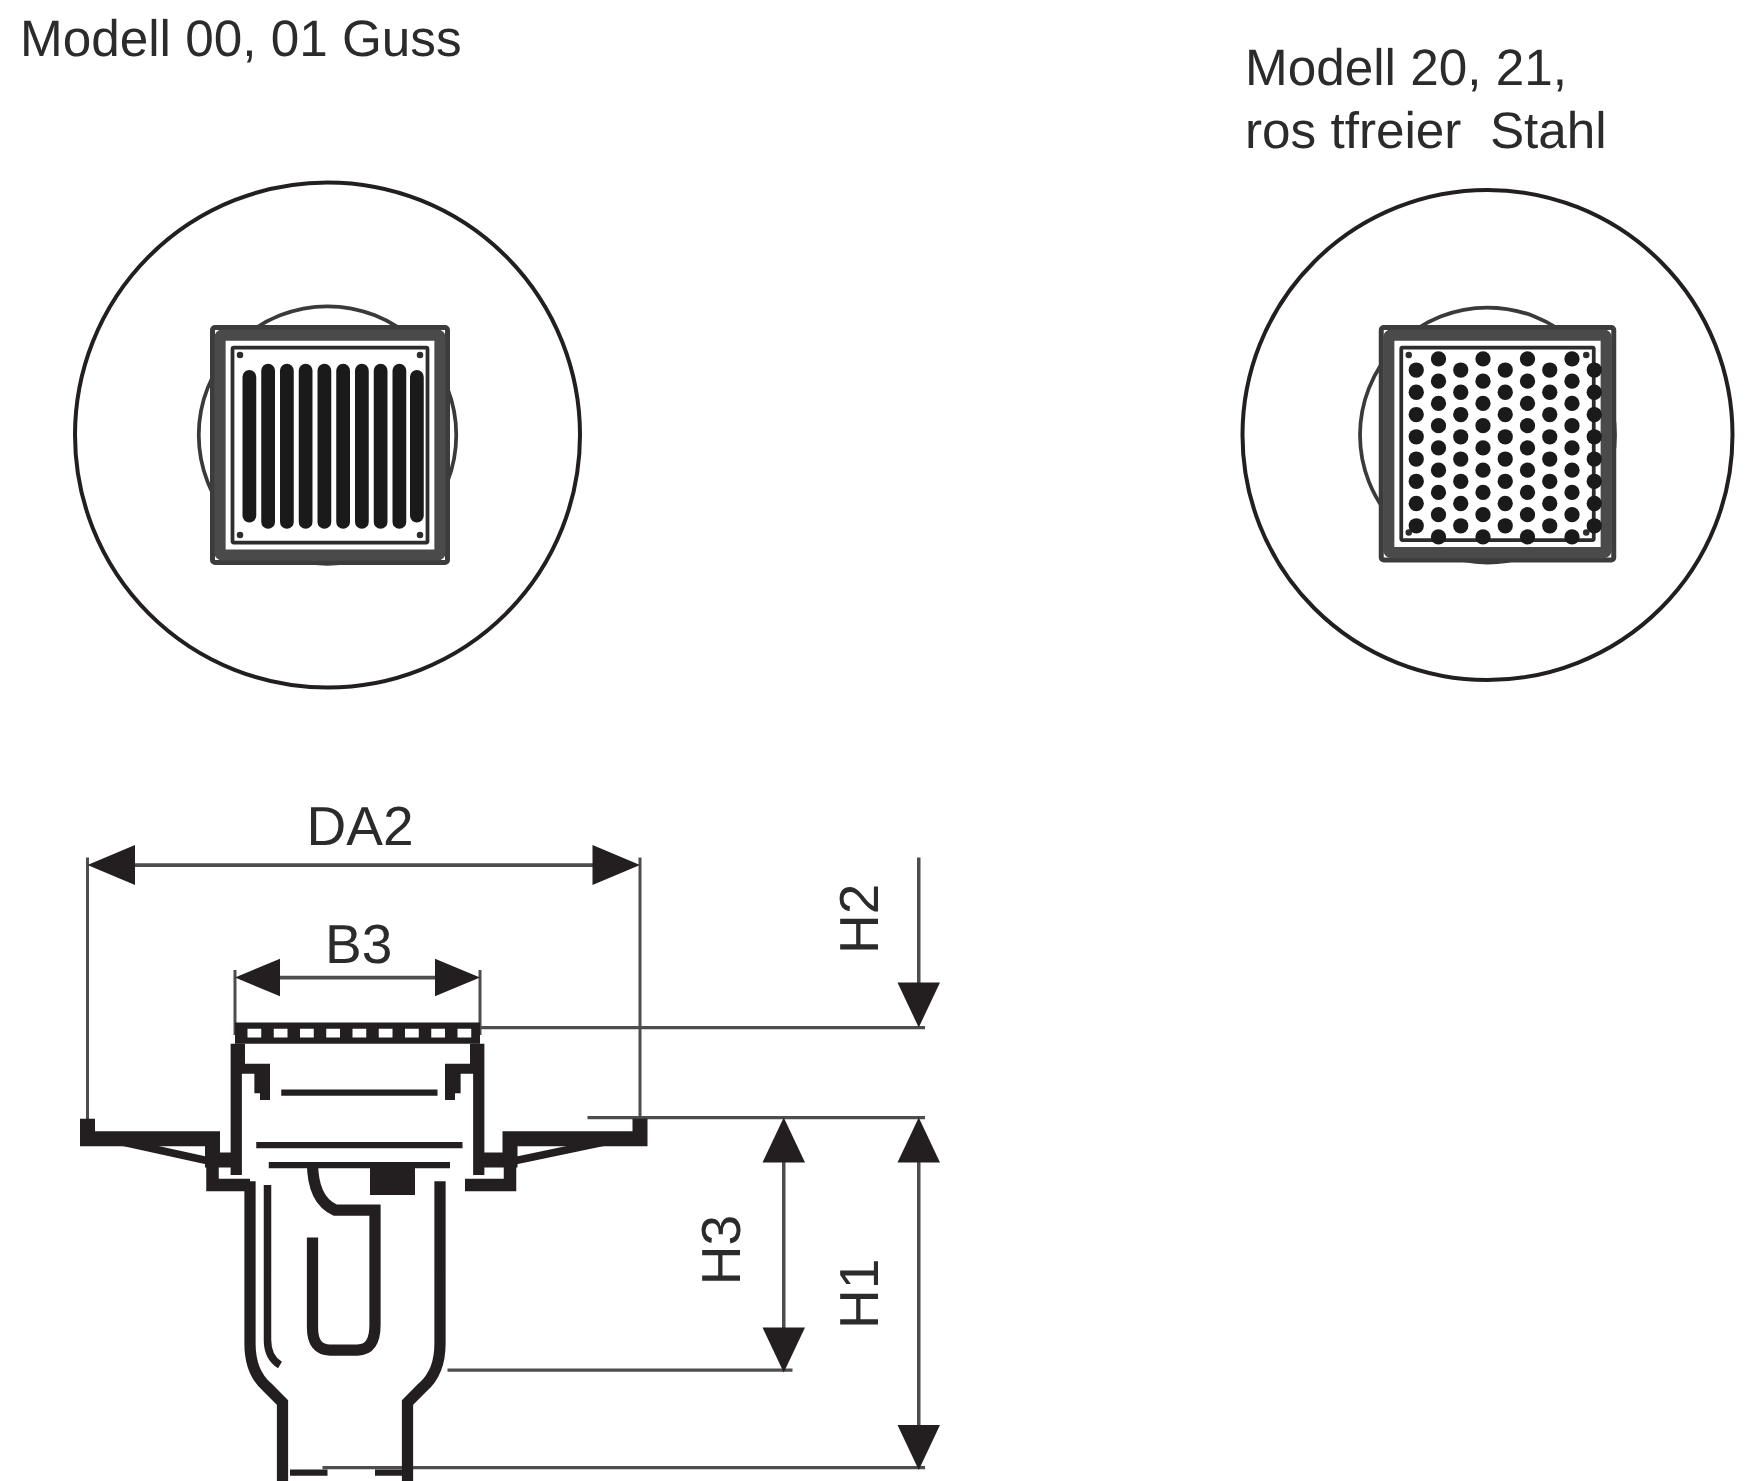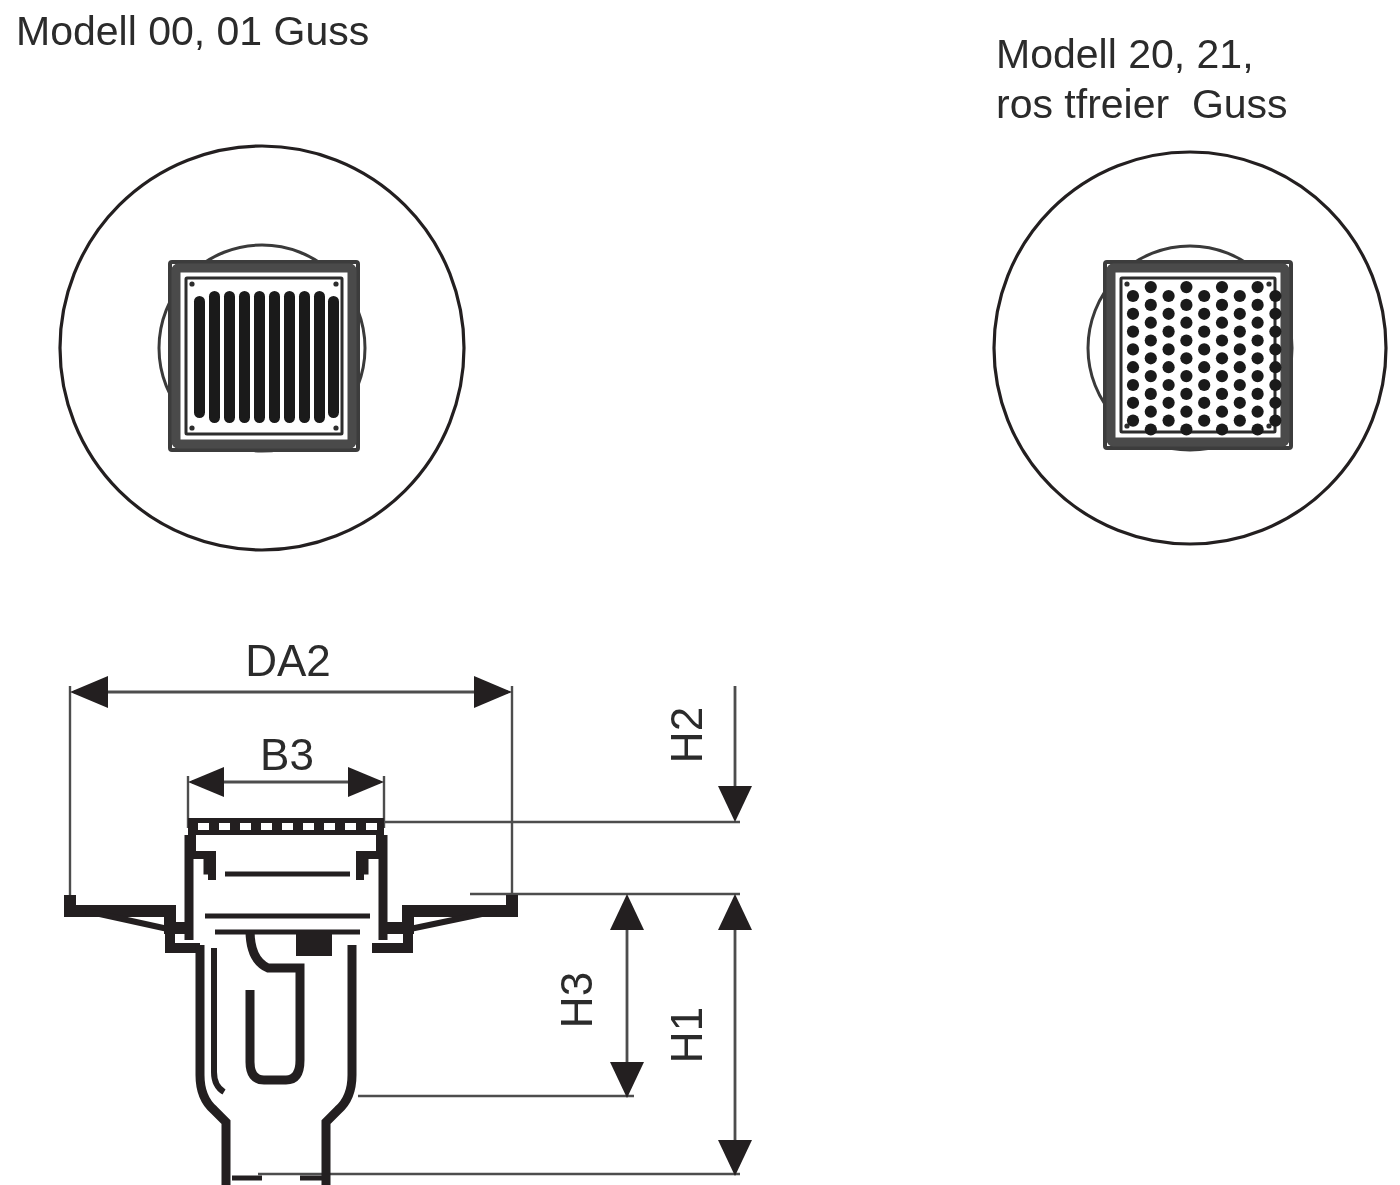--- a/index.html
+++ b/index.html
@@ -39,21 +39,21 @@
     height: 1185px;
   }
 </style>
 </head>
 <body>
 
 <div id="stage">
 
   <div class="label" id="title-left">Modell 00, 01 Guss</div>
 
-  <div class="label" id="title-right"><span>Modell 20, 21,</span><br><span>ros tfreier  Guss</span></div>
+  <div class="label" id="title-right"><span>Modell 20, 21,</span><br><span>ros tfreier  Stahl</span></div>
 
   <svg class="svg-layer" viewBox="0 0 1400 1185" xmlns="http://www.w3.org/2000/svg">
 
     <g>
       <circle cx="262" cy="348" r="202" fill="none" stroke="#231f20" stroke-width="3.2"></circle>
 
       <circle cx="262" cy="348" r="103" fill="none" stroke="#3a3a3a" stroke-width="3"></circle>
 
       <rect x="170" y="262" width="188" height="188" rx="2" fill="#ffffff" stroke="#3c3c3c" stroke-width="4"></rect>
       <rect x="176" y="268" width="176" height="176" rx="2" fill="#ffffff" stroke="#4a4a4a" stroke-width="9"></rect>

